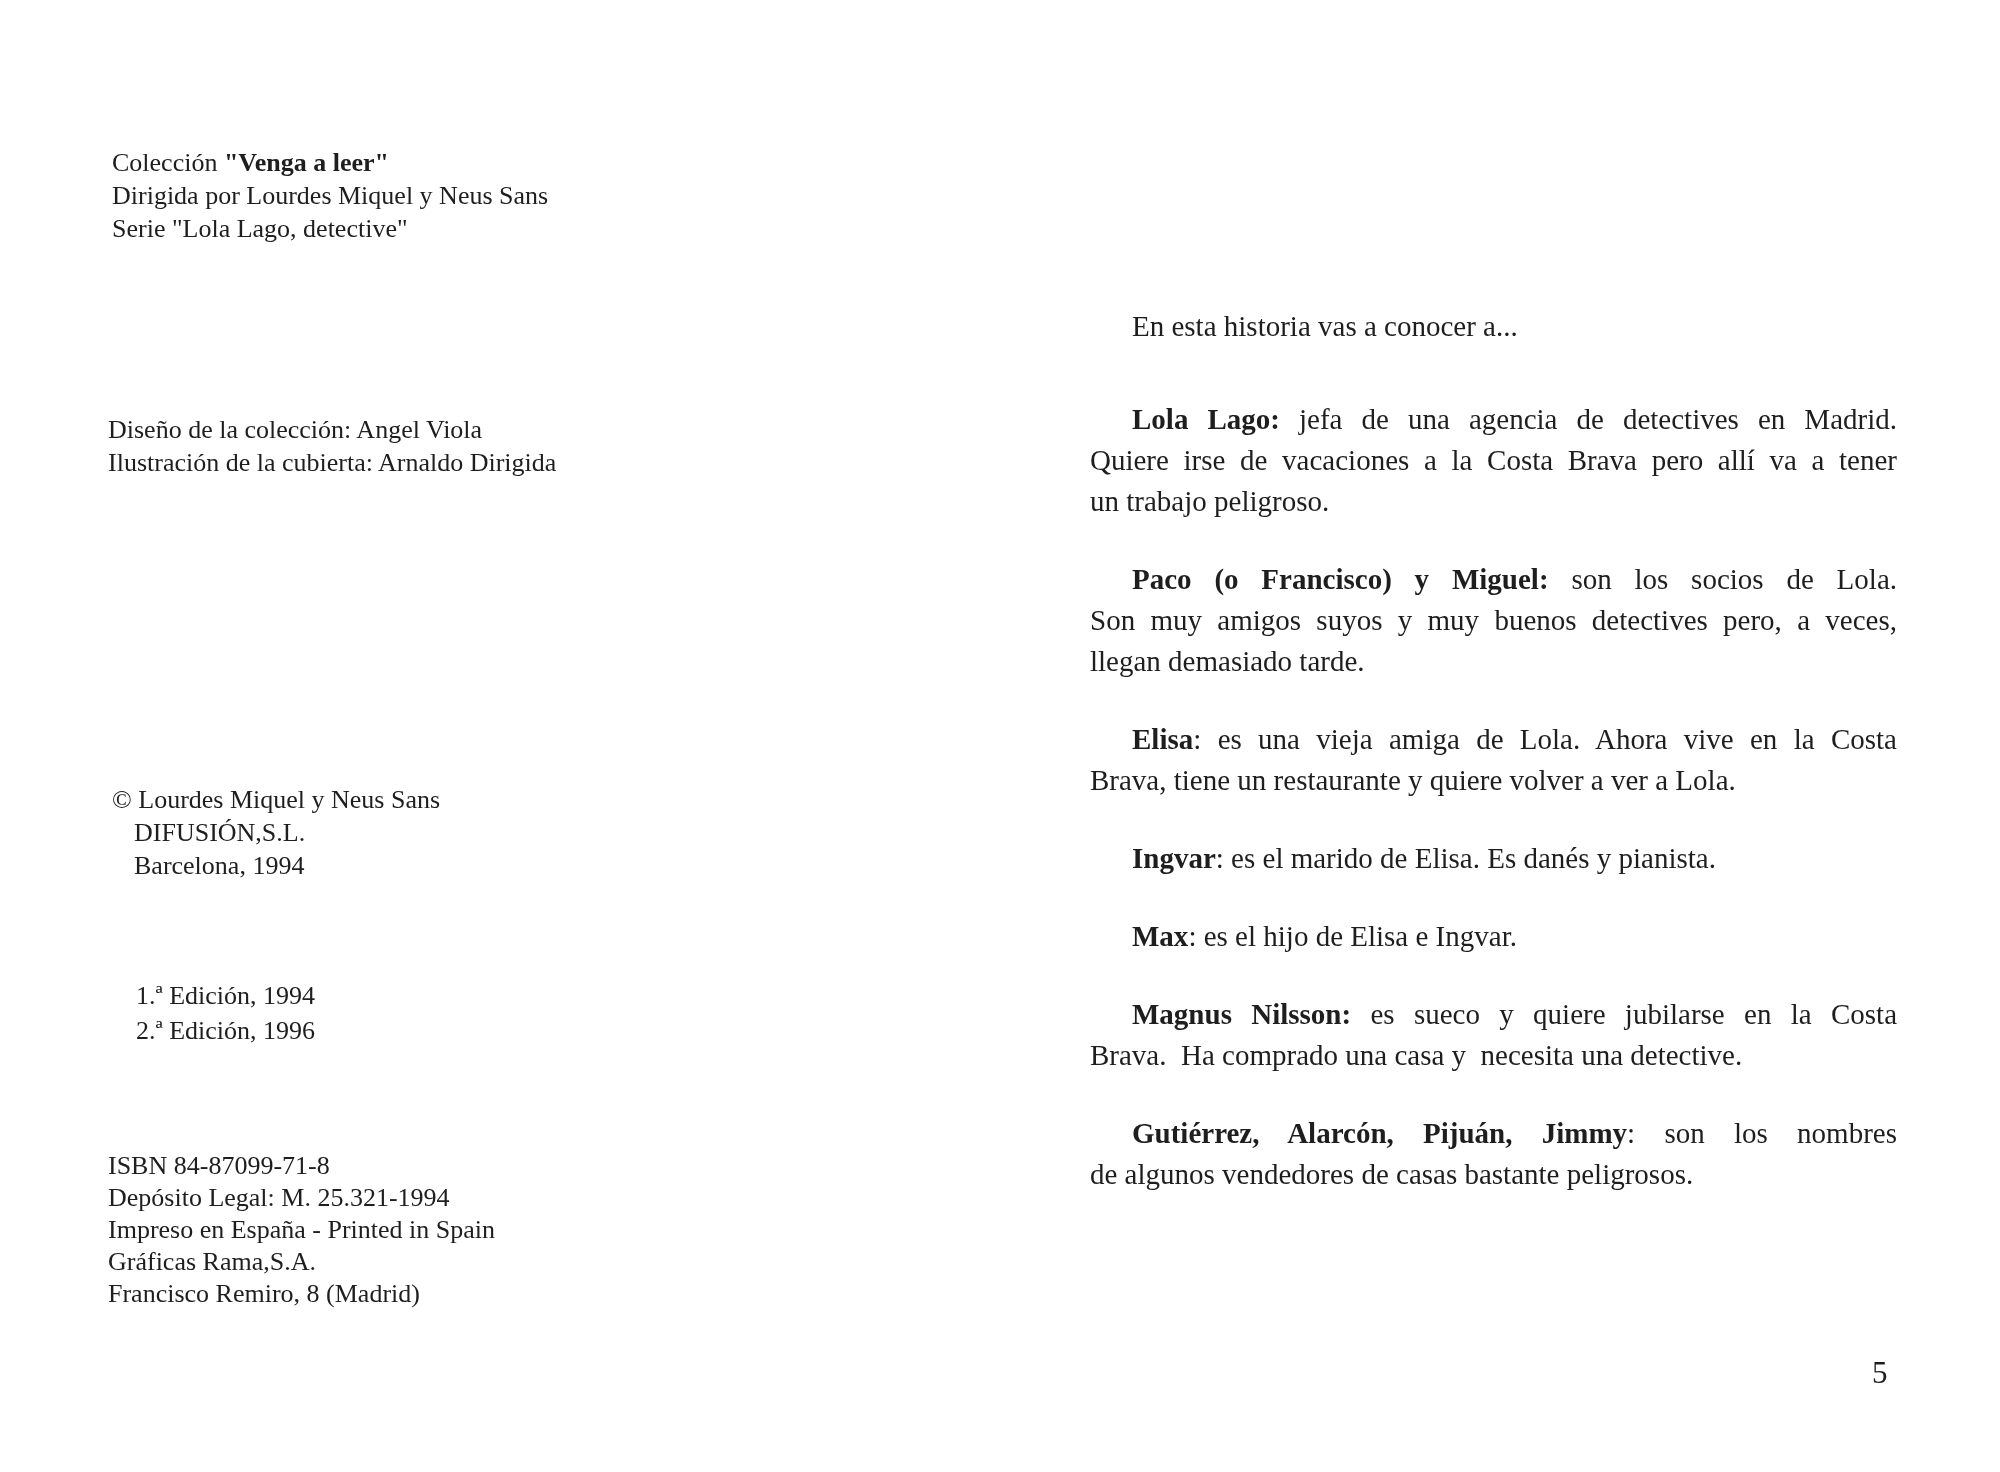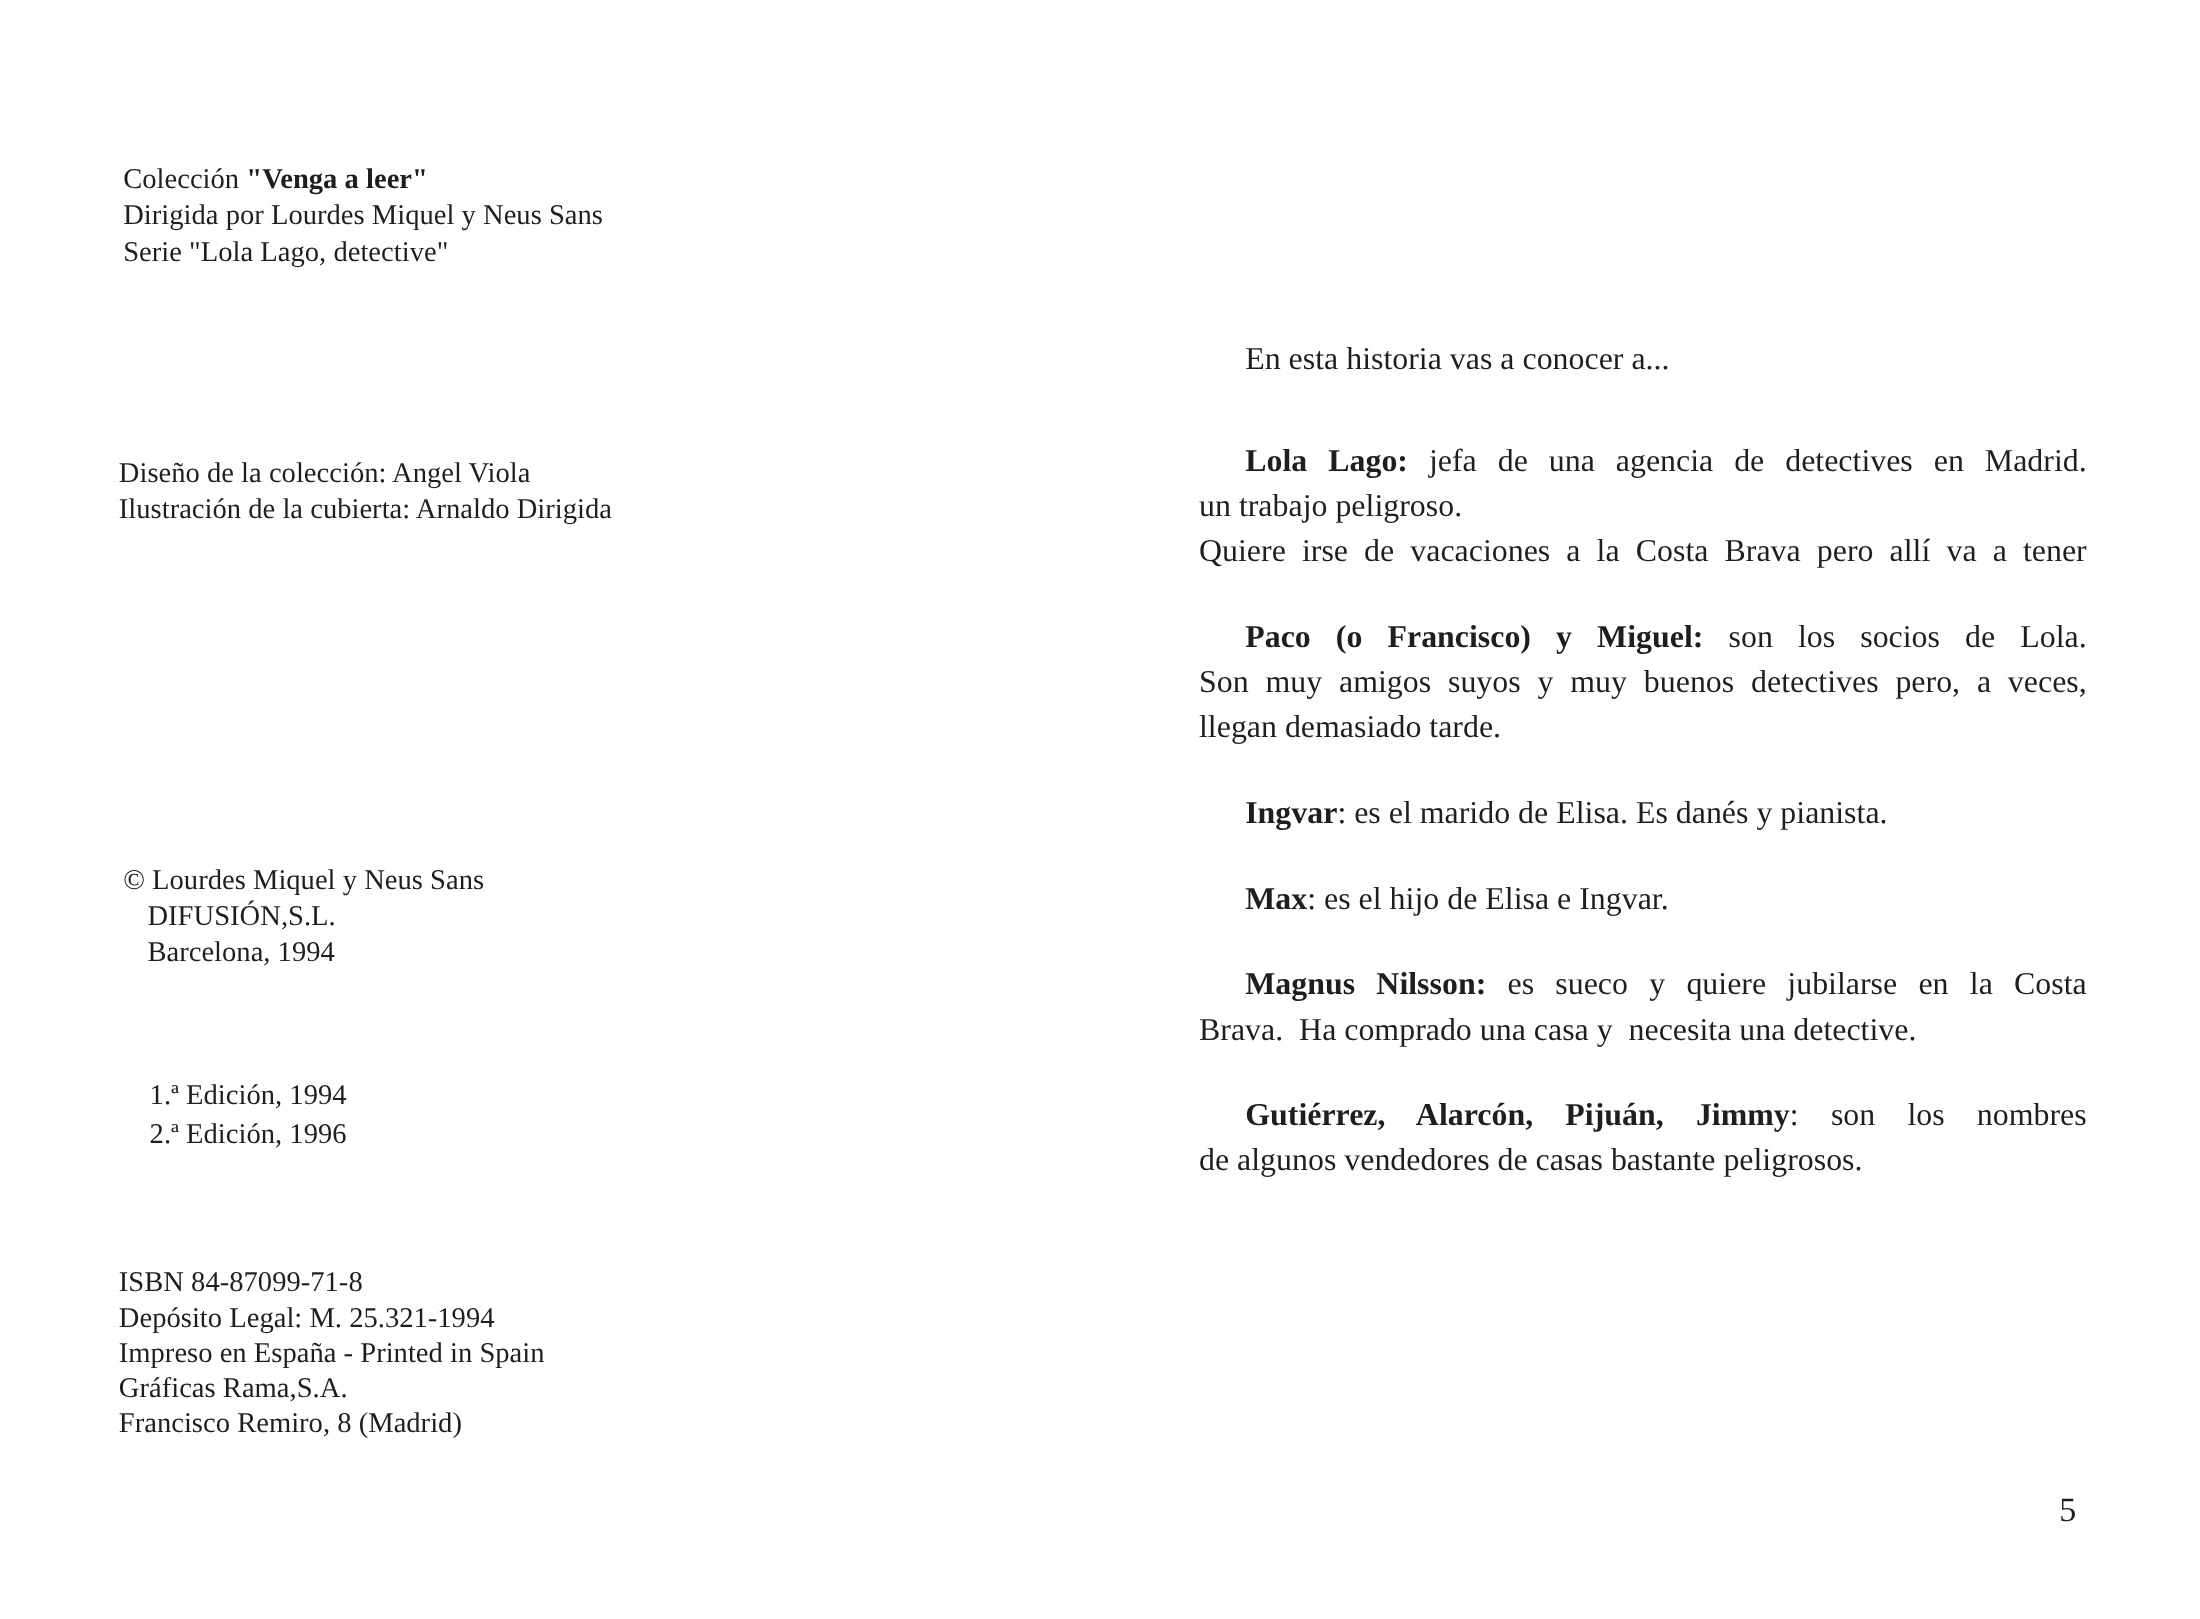--- a/index.html
+++ b/index.html
@@ -105,30 +105,34 @@
   </div>
 
   <div class="page right">
 
     <div class="rp-text">
 
       <div class="line first intro-line">En esta historia vas a conocer a...</div>
 
       <div class="para">
         <span class="line first j"><span class="bold">Lola Lago:</span><span> jefa de una agencia de detectives en Madrid.</span></span>
+        <span class="line j">Quiere irse de vacaciones a la Costa Brava pero allí va a tener</span>
         <span class="line">un trabajo peligroso.</span>
-        <span class="line j">Quiere irse de vacaciones a la Costa Brava pero allí va a tener</span>
       </div>
 
       <div class="para">
         <span class="line first j"><span class="bold">Paco (o Francisco) y Miguel:</span><span> son los socios de Lola.</span></span>
         <span class="line j">Son muy amigos suyos y muy buenos detectives pero, a veces,</span>
         <span class="line">llegan demasiado tarde.</span>
       </div>
 
+      <div class="para">
+        <span class="line first j"><span class="bold">Elisa</span><span>: es una vieja amiga de Lola. Ahora vive en la Costa</span></span>
+        <span class="line">Brava, tiene un restaurante y quiere volver a ver a Lola.</span>
+      </div>
 
       <div class="para">
         <span class="line first"><span class="bold">Ingvar</span><span>: es el marido de Elisa. Es danés y pianista.</span></span>
       </div>
 
       <div class="para">
         <span class="line first"><span class="bold">Max</span><span>: es el hijo de Elisa e Ingvar.</span></span>
       </div>
 
       <div class="para">

